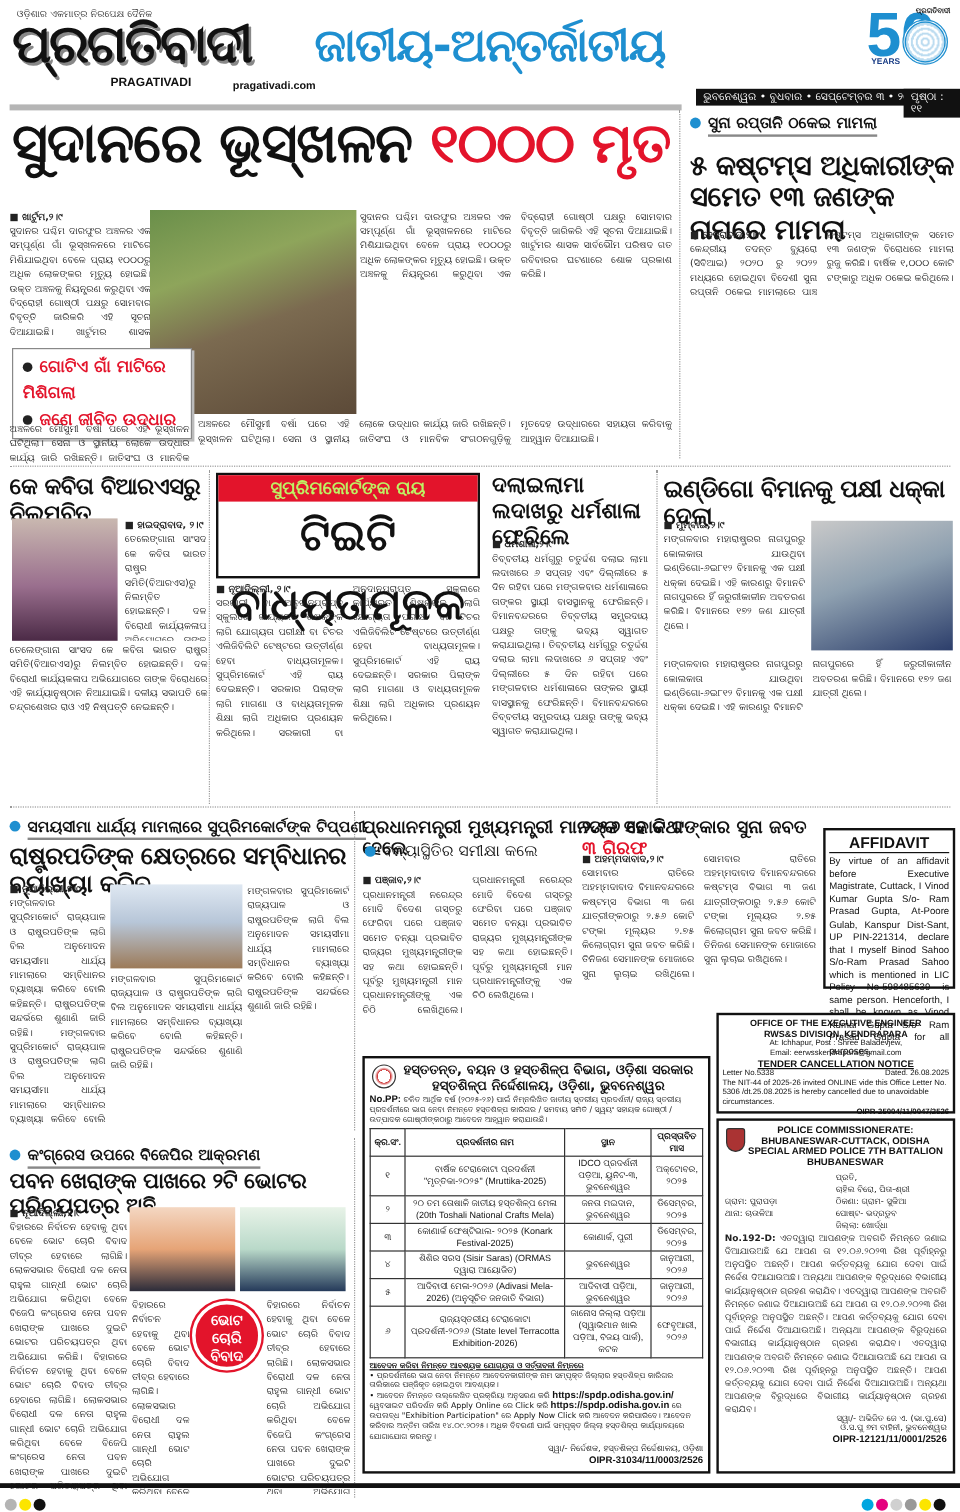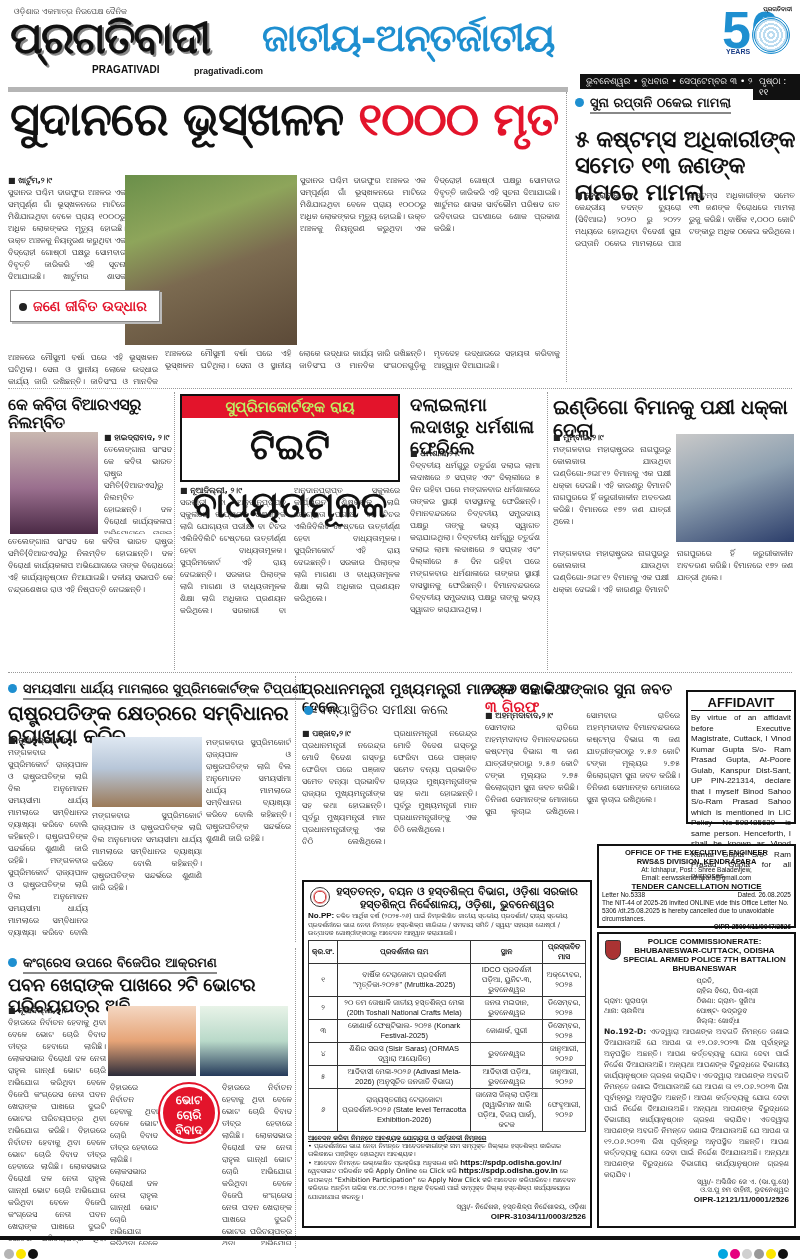--- a/index.html
+++ b/index.html
@@ -62,37 +62,38 @@
 <div class="abs h1" style="left:10px;top:96px">
   <span>ସୁଦାନରେ ଭୂସ୍ଖଳନ</span>
   <span class="red">୧୦୦୦ ମୃତ</span>
 </div>
 <div class="abs col body" style="left:8px;top:175px;width:118px;height:108px">
   <b>■ ଖାର୍ଟୁମ,୨।୯</b><br>
   <span>ସୁଦାନର ପଶ୍ଚିମ ଦାରଫୁର ଅଞ୍ଚଳର ଏକ ସମ୍ପୂର୍ଣ୍ଣ ଗାଁ ଭୂସ୍ଖଳନରେ ମାଟିରେ ମିଶିଯାଇଥିବା ବେଳେ ପ୍ରାୟ ୧୦୦୦ରୁ ଅଧିକ ଲୋକଙ୍କର ମୃତ୍ୟୁ ହୋଇଛି। ଉକ୍ତ ଅଞ୍ଚଳକୁ ନିୟନ୍ତ୍ରଣ କରୁଥିବା ଏକ ବିଦ୍ରୋହୀ ଗୋଷ୍ଠୀ ପକ୍ଷରୁ ସୋମବାର ବିବୃତ୍ତି ଜାରିକରି ଏହି ସୂଚନା ଦିଆଯାଇଛି। ଖାର୍ଟୁମର ଶାସକ ସାର୍ବଭୌମ ପରିଷଦ ଗତ ରବିବାରର ଘଟଣାରେ ଶୋକ ପ୍ରକାଶ କରିଛି।</span>
 </div>
 <div class="abs photo" style="left:125px;top:175px;width:172px;height:170px"></div>
 <div class="abs callout" style="left:10px;top:290px;width:150px">
+  <div><span class="b"></span><span>ଗୋଟିଏ ଗାଁ ମାଟିରେ ମିଶିଗଲା</span></div>
   <div><span class="b"></span><span>ଜଣେ ଜୀବିତ ଉଦ୍ଧାର</span></div>
 </div>
 <div class="abs col body" style="left:165px;top:348px;width:395px;height:40px;column-count:3;column-gap:8px">ଅଞ୍ଚଳରେ ମୌସୁମୀ ବର୍ଷା ପରେ ଏହି ଭୂସ୍ଖଳନ ଘଟିଥିଲା। ସେନା ଓ ସ୍ଥାନୀୟ ଲୋକେ ଉଦ୍ଧାର କାର୍ଯ୍ୟ ଜାରି ରଖିଛନ୍ତି। ଜାତିସଂଘ ଓ ମାନବିକ ସଂଗଠନଗୁଡ଼ିକୁ ମୃତଦେହ ଉଦ୍ଧାରରେ ସହାୟତା କରିବାକୁ ଆହ୍ୱାନ ଦିଆଯାଇଛି।</div>
 <div class="abs col body" style="left:8px;top:352px;width:150px;height:36px">ଅଞ୍ଚଳରେ ମୌସୁମୀ ବର୍ଷା ପରେ ଏହି ଭୂସ୍ଖଳନ ଘଟିଥିଲା। ସେନା ଓ ସ୍ଥାନୀୟ ଲୋକେ ଉଦ୍ଧାର କାର୍ଯ୍ୟ ଜାରି ରଖିଛନ୍ତି। ଜାତିସଂଘ ଓ ମାନବିକ ସଂଗଠନଗୁଡ଼ିକୁ ମୃତଦେହ ଉଦ୍ଧାରରେ ସହାୟତା କରିବାକୁ ଆହ୍ୱାନ ଦିଆଯାଇଛି।</div>
 <div class="abs col body" style="left:300px;top:175px;width:260px;height:170px;column-count:2;column-gap:8px">ସୁଦାନର ପଶ୍ଚିମ ଦାରଫୁର ଅଞ୍ଚଳର ଏକ ସମ୍ପୂର୍ଣ୍ଣ ଗାଁ ଭୂସ୍ଖଳନରେ ମାଟିରେ ମିଶିଯାଇଥିବା ବେଳେ ପ୍ରାୟ ୧୦୦୦ରୁ ଅଧିକ ଲୋକଙ୍କର ମୃତ୍ୟୁ ହୋଇଛି। ଉକ୍ତ ଅଞ୍ଚଳକୁ ନିୟନ୍ତ୍ରଣ କରୁଥିବା ଏକ ବିଦ୍ରୋହୀ ଗୋଷ୍ଠୀ ପକ୍ଷରୁ ସୋମବାର ବିବୃତ୍ତି ଜାରିକରି ଏହି ସୂଚନା ଦିଆଯାଇଛି। ଖାର୍ଟୁମର ଶାସକ ସାର୍ବଭୌମ ପରିଷଦ ଗତ ରବିବାରର ଘଟଣାରେ ଶୋକ ପ୍ରକାଶ କରିଛି।</div>
 <div class="abs rule-v" style="left:566px;top:92px;height:290px"></div>
 
 <div class="abs" style="left:575px;top:92px"><span class="dot"></span><span class="kicker">ସୁନା ରପ୍ତାନି ଠକେଇ ମାମଲା</span></div>
 <div class="abs hl2" style="left:575px;top:126px;width:222px;font-size:23px">୫ କଷ୍ଟମ୍ସ ଅଧିକାରୀଙ୍କ ସମେତ ୧୩ ଜଣଙ୍କ ନାମରେ ମାମଲା</div>
 <div class="abs col body" style="left:575px;top:190px;width:220px;height:195px;column-count:2;column-gap:8px">
   <b>■ ହେଦ୍ରାବାଦ,୨।୯</b><br>
   <span>କେନ୍ଦ୍ରୀୟ ତଦନ୍ତ ବ୍ୟୁରୋ (ସିବିଆଇ) ୨୦୨୦ ରୁ ୨୦୨୨ ମଧ୍ୟରେ ହୋଇଥିବା ବିଦେଶୀ ସୁନା ରପ୍ତାନି ଠକେଇ ମାମଲାରେ ପାଞ୍ଚ କଷ୍ଟମ୍ସ ଅଧିକାରୀଙ୍କ ସମେତ ୧୩ ଜଣଙ୍କ ବିରୋଧରେ ମାମଲା ରୁଜୁ କରିଛି। ବାର୍ଷିକ ୧,୦୦୦ କୋଟି ଟଙ୍କାରୁ ଅଧିକ ଠକେଇ କରିଥିଲେ।</span>
 </div>
 
 <div class="abs rule-h" style="left:8px;top:388px;width:784px"></div>
 
-<div class="abs hl2" style="left:8px;top:396px;width:165px;font-size:16px">କେ କବିତା ବିଆରଏସରୁ ନିଲମ୍ବିତ</div>
+<div class="abs hl2" style="left:8px;top:396px;width:165px;font-size:19px">କେ କବିତା ବିଆରଏସରୁ ନିଲମ୍ବିତ</div>
 <div class="abs photo2" style="left:10px;top:432px;width:88px;height:102px"></div>
 <div class="abs col body" style="left:104px;top:432px;width:68px;height:102px">
   <b>■ ହାଇଦ୍ରାବାଦ, ୨।୯</b><br>
   <span>ତେଲେଙ୍ଗାନା ସାଂସଦ କେ କବିତା ଭାରତ ରାଷ୍ଟ୍ର ସମିତି(ବିଆରଏସ)ରୁ ନିଲମ୍ବିତ ହୋଇଛନ୍ତି। ଦଳ ବିରୋଧୀ କାର୍ଯ୍ୟକଳାପ ଅଭିଯୋଗରେ ତାଙ୍କ ବିରୋଧରେ ଏହି କାର୍ଯ୍ୟାନୁଷ୍ଠାନ ନିଆଯାଇଛି। ଦଳୀୟ ସଭାପତି କେ ଚନ୍ଦ୍ରଶେଖର ରାଓ ଏହି ନିଷ୍ପତ୍ତି ନେଇଛନ୍ତି।</span>
 </div>
 <div class="abs col body" style="left:8px;top:536px;width:165px;height:135px">ତେଲେଙ୍ଗାନା ସାଂସଦ କେ କବିତା ଭାରତ ରାଷ୍ଟ୍ର ସମିତି(ବିଆରଏସ)ରୁ ନିଲମ୍ବିତ ହୋଇଛନ୍ତି। ଦଳ ବିରୋଧୀ କାର୍ଯ୍ୟକଳାପ ଅଭିଯୋଗରେ ତାଙ୍କ ବିରୋଧରେ ଏହି କାର୍ଯ୍ୟାନୁଷ୍ଠାନ ନିଆଯାଇଛି। ଦଳୀୟ ସଭାପତି କେ ଚନ୍ଦ୍ରଶେଖର ରାଓ ଏହି ନିଷ୍ପତ୍ତି ନେଇଛନ୍ତି।</div>
 <div class="abs rule-v" style="left:174px;top:392px;height:278px"></div>
 
 <div class="abs box" style="left:180px;top:394px;width:220px;height:88px">
   <div class="redband">ସୁପ୍ରିମକୋର୍ଟଙ୍କ ରାୟ</div>

